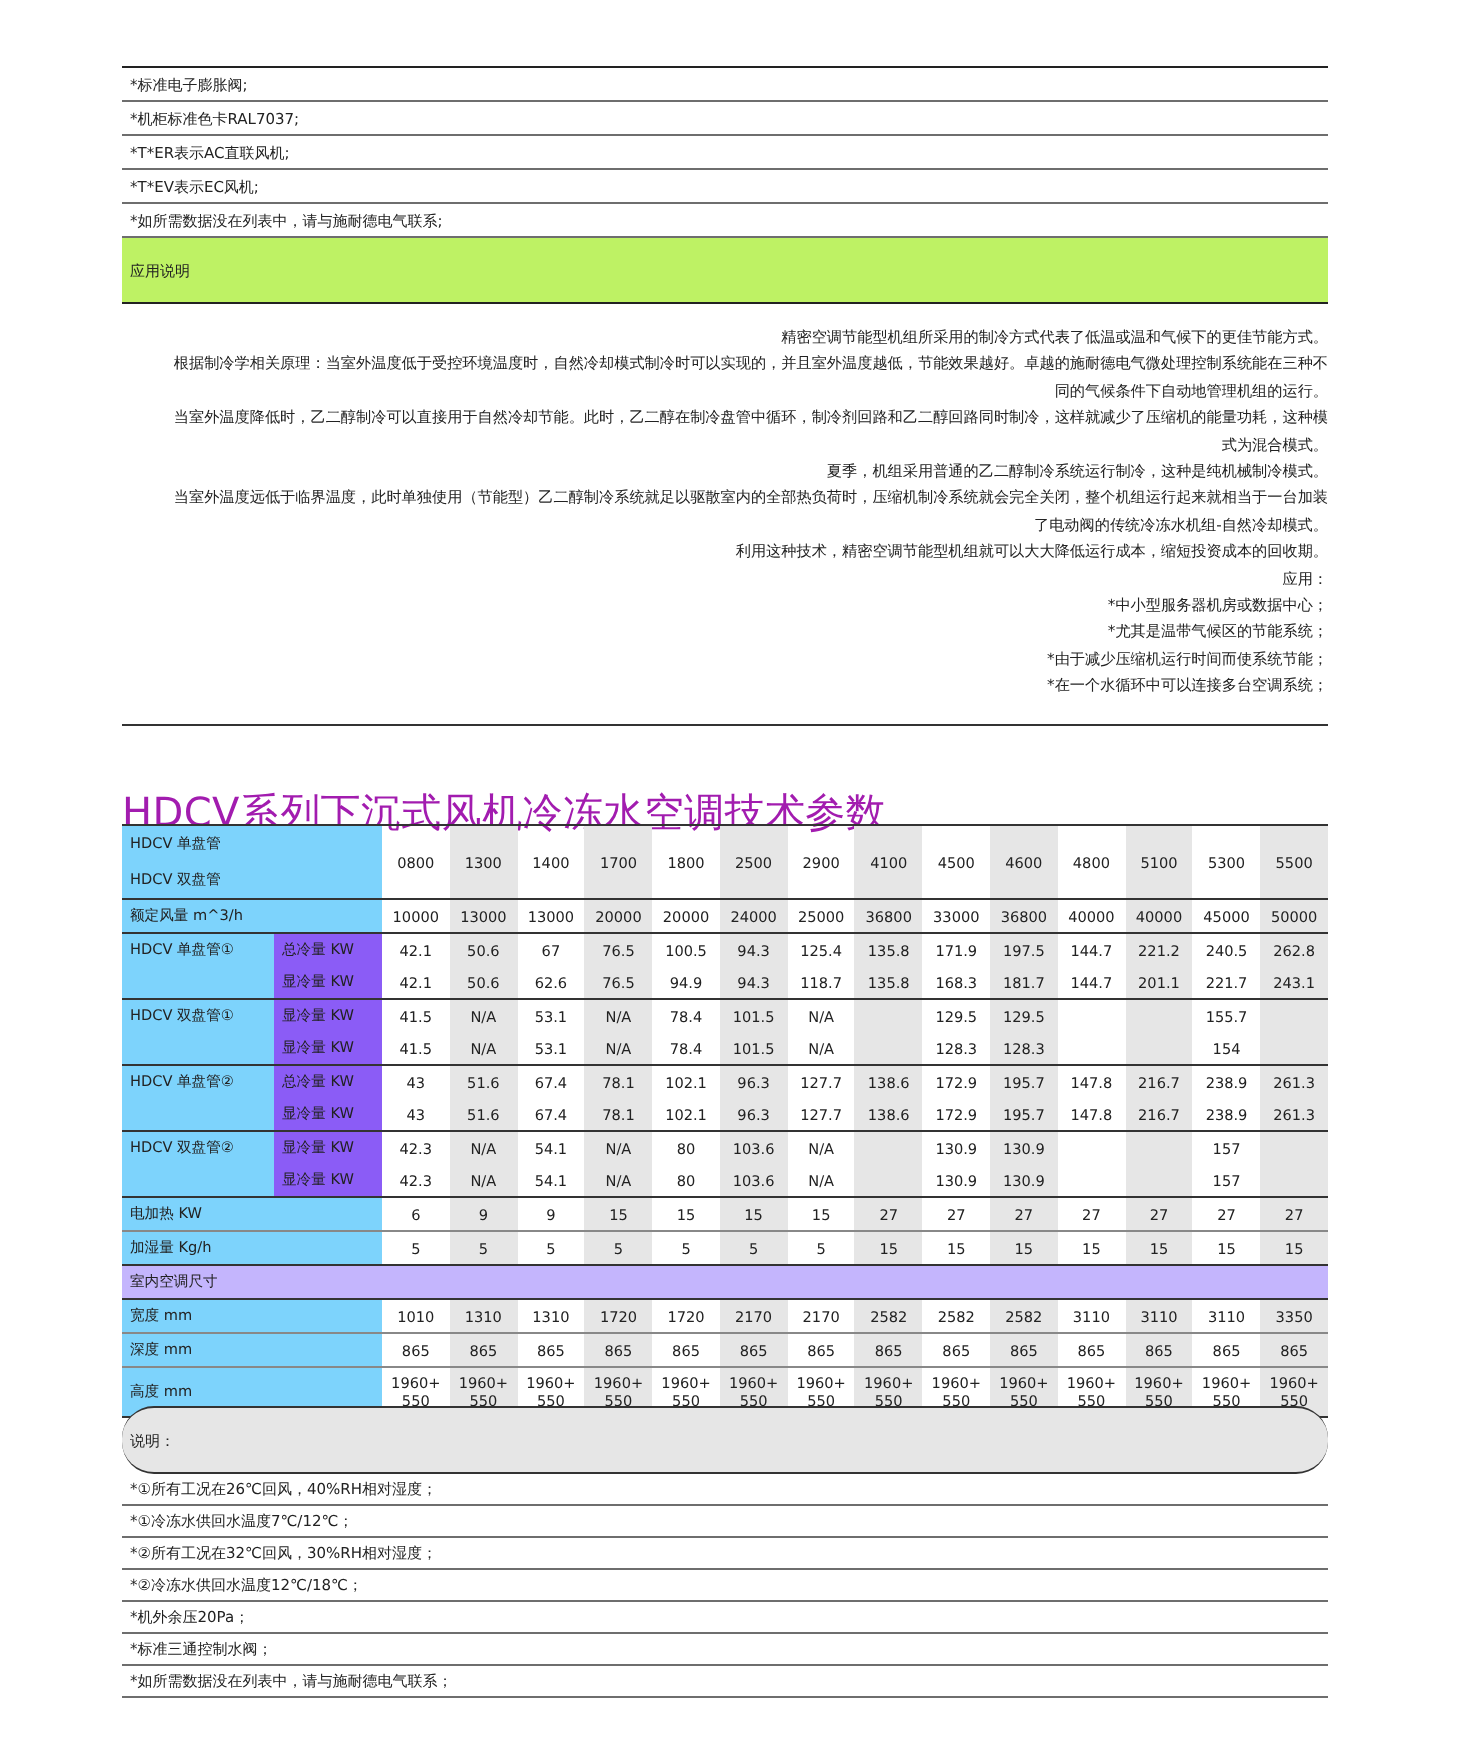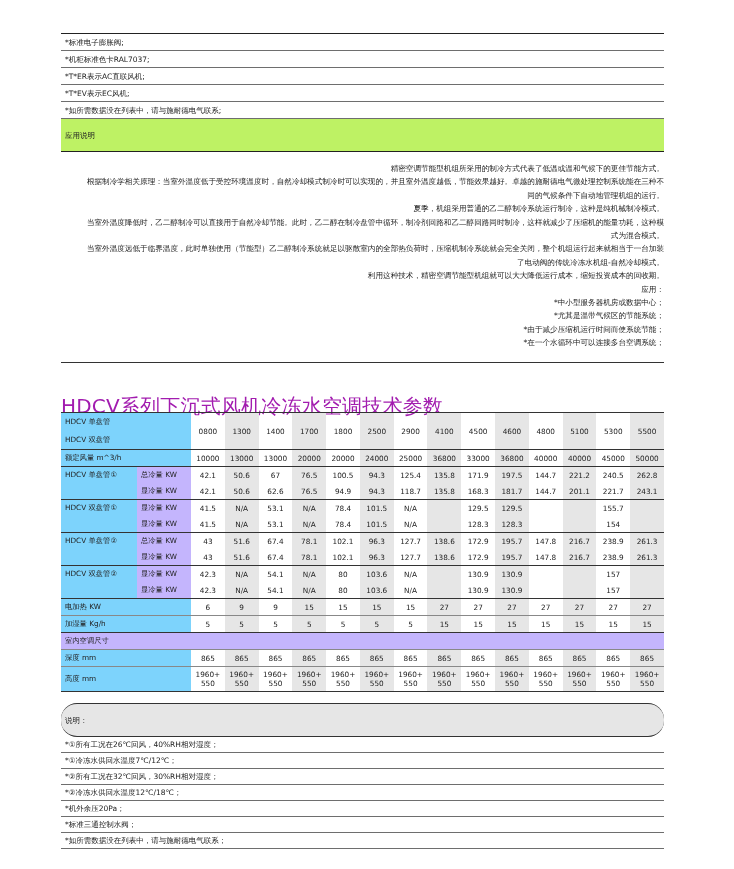--- a/index.html
+++ b/index.html
@@ -34,21 +34,21 @@
     font-size: 20px; color: #a21caf; letter-spacing: 0.2px; white-space: nowrap; margin-top: 12px;
   }
   
   table.spec {
     position: absolute; left: 61px; top: 412px; width: 603px;
     border-collapse: collapse; font-size: 7.3px; color: #222;
     table-layout: fixed;
   }
   table.spec td { padding: 0; height: 16px; text-align: center; white-space: nowrap; }
   table.spec td.lbl { text-align: left; padding-left: 4px; background: #7dd3fc; }
-  table.spec td.lbl2 { text-align: left; padding-left: 4px; background: #c4b5fd; }
+  table.spec td.lbl2 { text-align: left; padding-left: 4px; background: #8b5cf6; }
   table.spec td.g { background: #e6e6e6; }
   table.spec tr.top td { border-top: 1.5px solid #333; }
   table.spec tr.thick td { border-top: 1.5px solid #333; }
   table.spec tr.thin td { border-top: 1px solid #888; }
   table.spec tr.hdr td { height: 36px; }
   table.spec td.two { line-height: 9px; height: 24px; }
   table.spec tr.section td { background: #c4b5fd; }
   .hdr-lbl div { line-height: 18px; }
   .notes-bottom { top: 703px; }
   .gray-row2 {
@@ -66,22 +66,22 @@
   <div class="note-row">*机柜标准色卡RAL7037;</div>
   <div class="note-row">*T*ER表示AC直联风机;</div>
   <div class="note-row">*T*EV表示EC风机;</div>
   <div class="note-row">*如所需数据没在列表中，请与施耐德电气联系;</div>
   <div class="gray-row">应用说明</div>
 </div>
 
 <div class="wrap para">
   <p>精密空调节能型机组所采用的制冷方式代表了低温或温和气候下的更佳节能方式。</p>
   <p>根据制冷学相关原理：当室外温度低于受控环境温度时，自然冷却模式制冷时可以实现的，并且室外温度越低，节能效果越好。卓越的施耐德电气微处理控制系统能在三种不同的气候条件下自动地管理机组的运行。</p>
+  <p>当室外温度降低时，乙二醇制冷可以直接用于自然冷却节能。此时，乙二醇在制冷盘管中循环，制冷剂回路和乙二醇回路同时制冷，这样就减少了压缩机的能量功耗，这种模式为混合模式。</p>
   <p>夏季，机组采用普通的乙二醇制冷系统运行制冷，这种是纯机械制冷模式。</p>
-  <p>当室外温度降低时，乙二醇制冷可以直接用于自然冷却节能。此时，乙二醇在制冷盘管中循环，制冷剂回路和乙二醇回路同时制冷，这样就减少了压缩机的能量功耗，这种模式为混合模式。</p>
   <p>当室外温度远低于临界温度，此时单独使用（节能型）乙二醇制冷系统就足以驱散室内的全部热负荷时，压缩机制冷系统就会完全关闭，整个机组运行起来就相当于一台加装了电动阀的传统冷冻水机组-自然冷却模式。</p>
   <p>利用这种技术，精密空调节能型机组就可以大大降低运行成本，缩短投资成本的回收期。</p>
   <p class="noind">应用：</p>
   <p class="bullet">*中小型服务器机房或数据中心；</p>
   <p class="bullet">*尤其是温带气候区的节能系统；</p>
   <p class="bullet">*由于减少压缩机运行时间而使系统节能；</p>
   <p class="bullet">*在一个水循环中可以连接多台空调系统；</p>
 </div>
 <div class="sep"></div>
 
@@ -318,20 +318,37 @@
         <td>15</td>
         <td class="g">15</td>
         <td>15</td>
         <td class="g">15</td>
         <td>15</td>
         <td class="g">15</td>
       </tr>
       <tr class="thick section">
         <td class="lbl" colspan="16">室内空调尺寸</td>
       </tr>
+      <tr class="thick">
+        <td class="lbl" colspan="2">宽度 mm</td>
+        <td>1010</td>
+        <td class="g">1310</td>
+        <td>1310</td>
+        <td class="g">1720</td>
+        <td>1720</td>
+        <td class="g">2170</td>
+        <td>2170</td>
+        <td class="g">2582</td>
+        <td>2582</td>
+        <td class="g">2582</td>
+        <td>3110</td>
+        <td class="g">3110</td>
+        <td>3110</td>
+        <td class="g">3350</td>
+      </tr>
       <tr class="thin">
         <td class="lbl" colspan="2">深度 mm</td>
         <td>865</td>
         <td class="g">865</td>
         <td>865</td>
         <td class="g">865</td>
         <td>865</td>
         <td class="g">865</td>
         <td>865</td>
         <td class="g">865</td>

